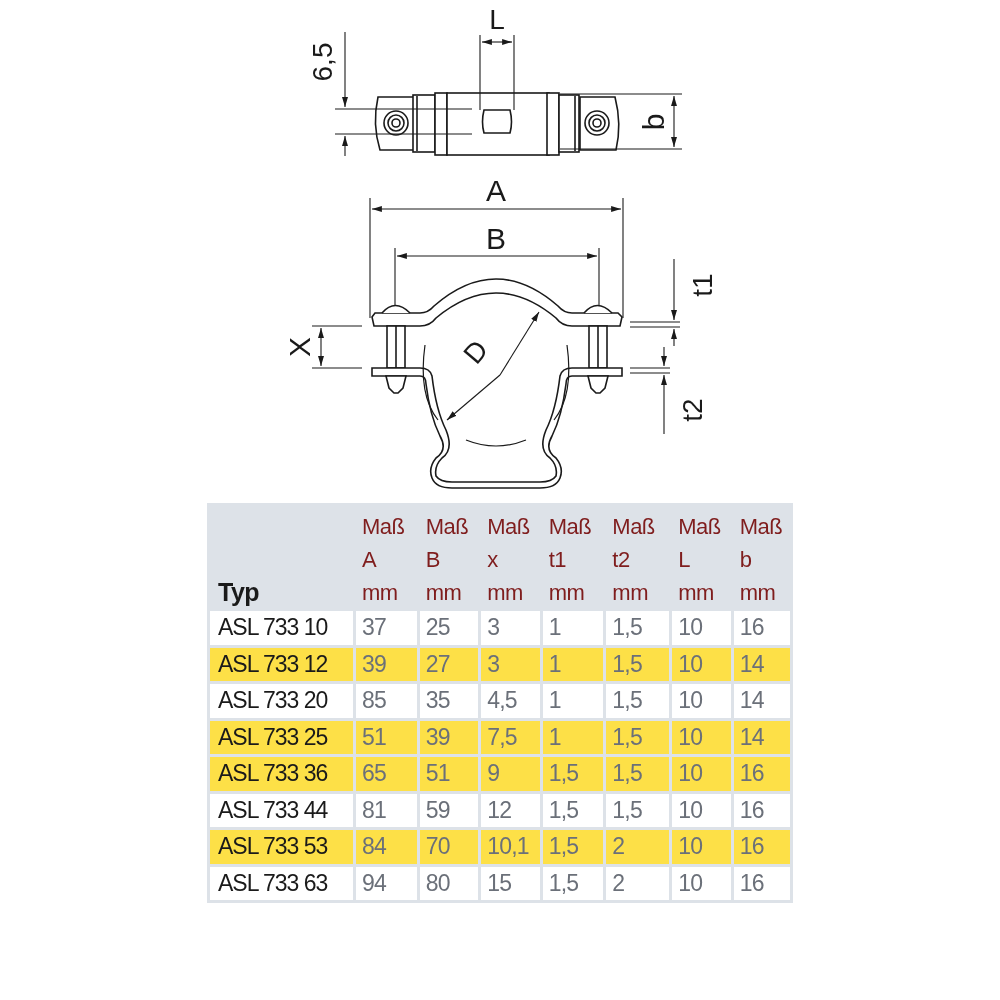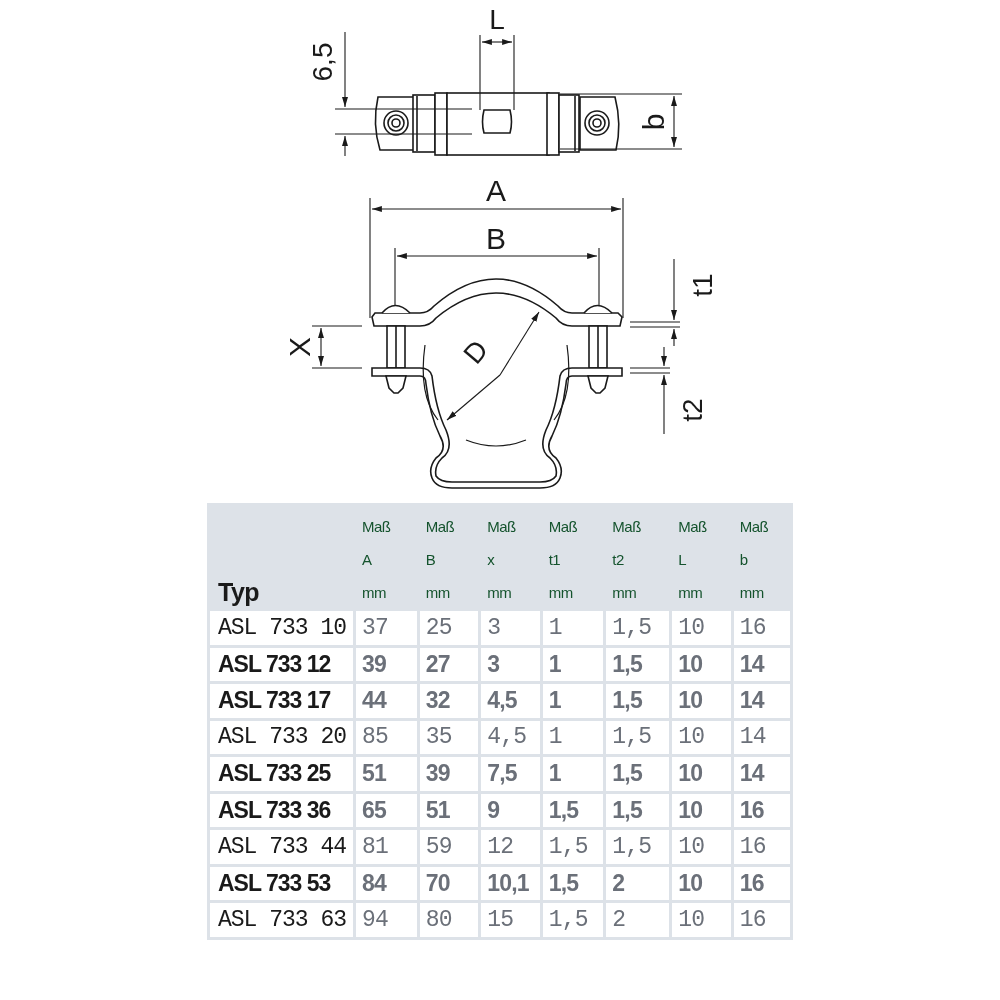--- a/index.html
+++ b/index.html
@@ -5,28 +5,28 @@
   html, body { margin:0; padding:0; background:#ffffff; }
   body { width:1000px; height:1000px; position:relative; overflow:hidden;
          font-family:"Liberation Sans", sans-serif; }
   #drawing { position:absolute; left:0; top:0; width:1000px; height:500px; }
   #drawing text { font-family:"Liberation Sans", sans-serif; fill:#1a1a1a; }
   table.spec { position:absolute; left:210px; top:503px; width:586px;
                border-collapse:separate; border-spacing:3px 0; background:#dde2e8;
                table-layout:fixed; margin-left:-3px; }
   table.spec th, table.spec td { padding:0 0 0 6px; text-align:left;
          vertical-align:bottom; white-space:nowrap; }
-  table.spec thead th { height:106px; color:#14532d; font-weight:normal;
-         font-size:15px; line-height:33px; letter-spacing:-0.5px; vertical-align:bottom; padding-bottom:2px; }
+  table.spec thead th { height:106px; color:#7f1d1d; font-weight:normal;
+         font-size:22px; line-height:33px; letter-spacing:-0.5px; vertical-align:bottom; padding-bottom:2px; }
   table.spec thead th.typ { color:#1a1a1a; font-weight:bold; font-size:25px; padding-left:8px; }
   table.spec tbody td { height:33.5px; font-size:23px; color:#6b7079; letter-spacing:-0.8px;
          vertical-align:middle; padding-top:0; }
   table.spec tbody td.typ { color:#1a1a1a; padding-left:8px; letter-spacing:-1px; }
-  table.spec tbody tr.white td { background:#ffffff;font-family:Liberation Mono, monospace; }
-  table.spec tbody tr.grey td { background:#ffffff;font-weight:bold; }
+  table.spec tbody tr.white td { background:#ffffff; }
+  table.spec tbody tr.grey td { background:#fde047; }
   table.spec tbody tr td { border-bottom:3px solid #dde2e8; }
   .col-typ { width:132px; } .col-a { width:56px; } .col-b { width:54px; }
   .col-x { width:54px; } .col-t1 { width:56px; } .col-t2 { width:58px; }
   .col-l { width:54px; } .col-bb { width:52px; }
   .hline { display:block; }
 </style>
 </head>
 <body>
 
 <svg id="drawing" viewBox="0 0 1000 500" xmlns="http://www.w3.org/2000/svg">
@@ -204,30 +204,20 @@
     <tr class="grey">
       <td class="typ">ASL 733 12</td>
       <td>39</td>
       <td>27</td>
       <td>3</td>
       <td>1</td>
       <td>1,5</td>
       <td>10</td>
       <td>14</td>
     </tr>
-    <tr class="grey">
-      <td class="typ">ASL 733 17</td>
-      <td>44</td>
-      <td>32</td>
-      <td>4,5</td>
-      <td>1</td>
-      <td>1,5</td>
-      <td>10</td>
-      <td>14</td>
-    </tr>
     <tr class="white">
       <td class="typ">ASL 733 20</td>
       <td>85</td>
       <td>35</td>
       <td>4,5</td>
       <td>1</td>
       <td>1,5</td>
       <td>10</td>
       <td>14</td>
     </tr>

